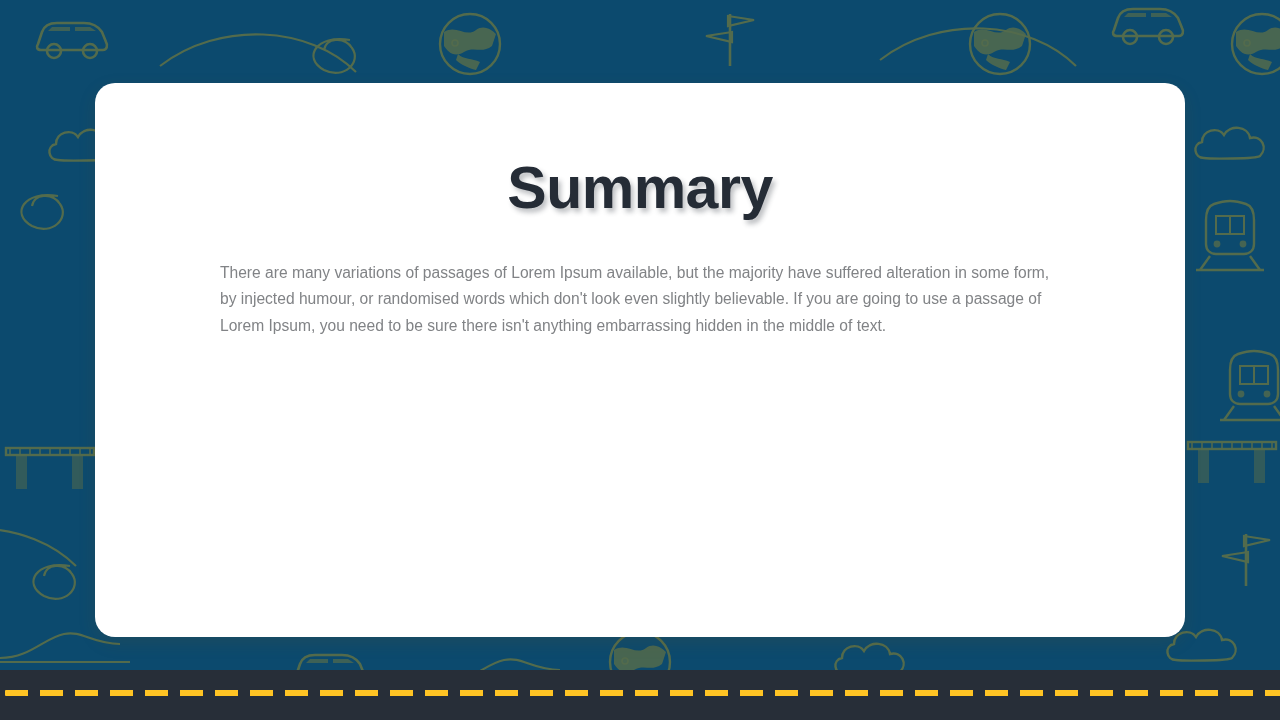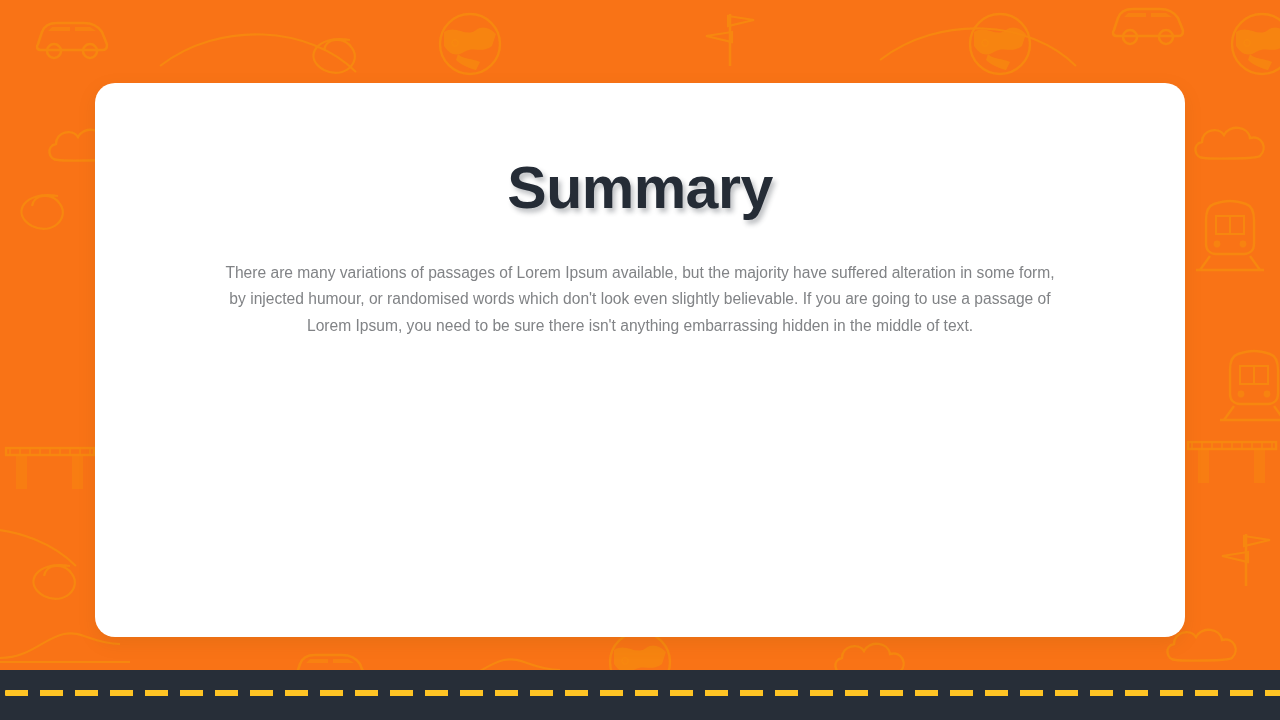--- a/index.html
+++ b/index.html
@@ -11,21 +11,21 @@
     height: 720px;
     overflow: hidden;
     font-family: "Liberation Sans", sans-serif;
     background: #FFC50D;
   }
 
   #slide {
     position: relative;
     width: 1280px;
     height: 720px;
-    background-color: #f97316;
+    background-color: #0c4a6e;
     overflow: hidden;
   }
 
   
   #doodle-pattern {
     position: absolute;
     left: 0;
     top: 0;
     width: 1280px;
     height: 720px;
@@ -59,21 +59,20 @@
     text-shadow: 3px 4px 5px rgba(40, 46, 56, 0.30);
     margin: 0;
   }
 
   #slide-body {
     position: absolute;
     left: 50%;
     transform: translateX(-50%);
     top: 177px;
     width: 840px;
-    text-align: center;
     font-size: 15.6px;
     line-height: 26.4px;
     color: #818386;
     margin: 0;
   }
 
   
   #road-strip {
     position: absolute;
     left: 0;

